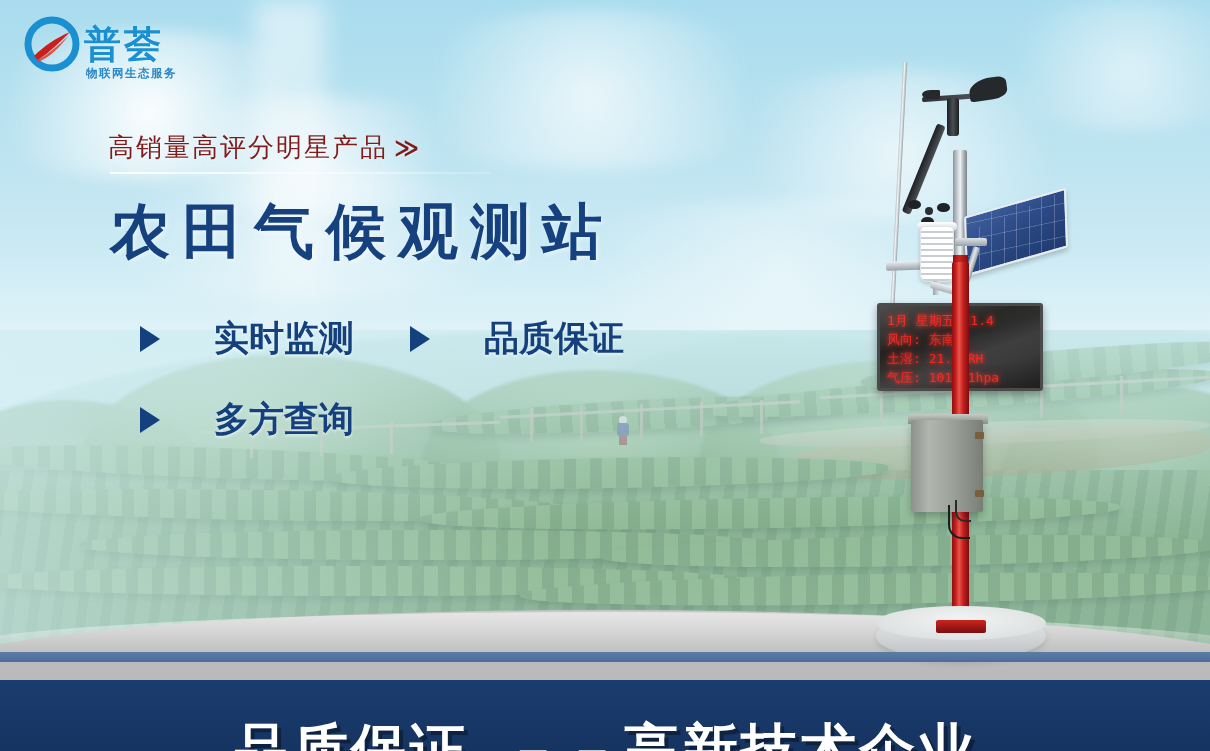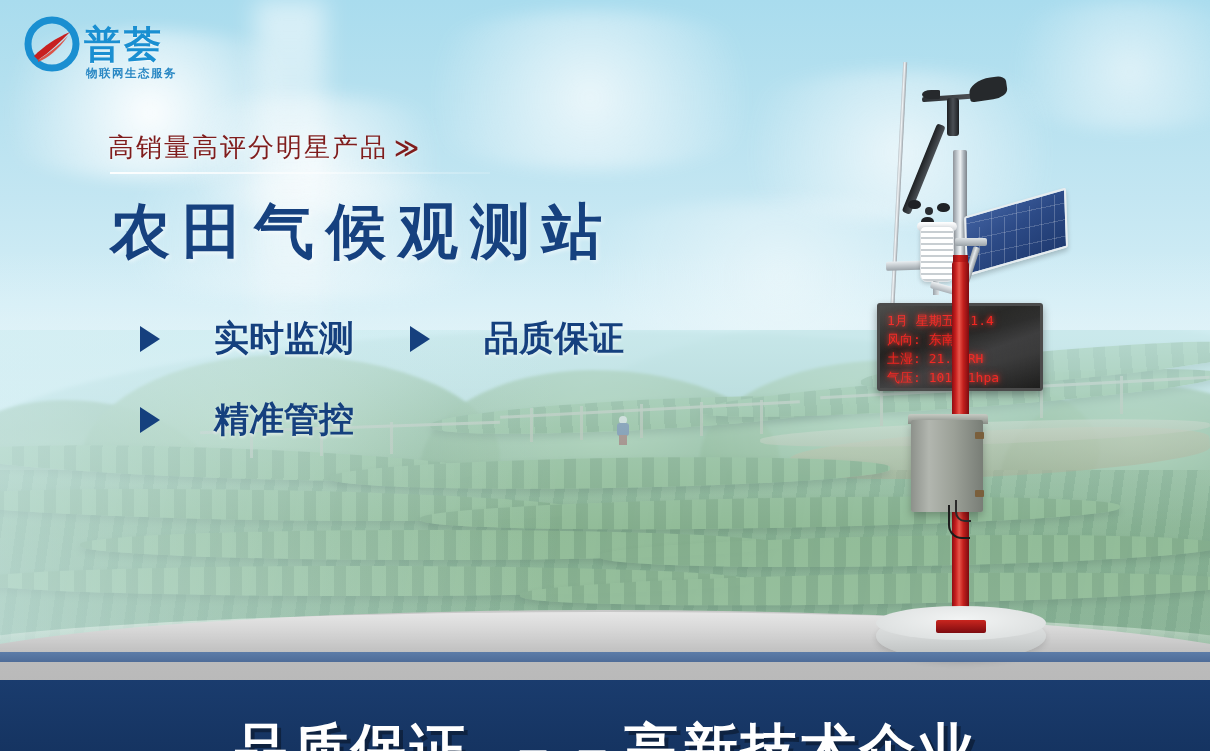--- a/index.html
+++ b/index.html
@@ -581,21 +581,21 @@
         <span>实时监测</span>
       </div>
       <div class="feat">
         <span class="tri"></span>
         <span>品质保证</span>
       </div>
     </div>
     <div class="feat-row">
       <div class="feat">
         <span class="tri"></span>
-        <span>精准管控</span>
+        <span>多方查询</span>
       </div>
     </div>
   </div>
 
   <div class="band-light"></div>
   <div class="banner">
     <div class="banner-text">
       <span>品质保证</span><span class="gap"></span><span>－－</span><span>高新技术企业</span>
     </div>
   </div>

